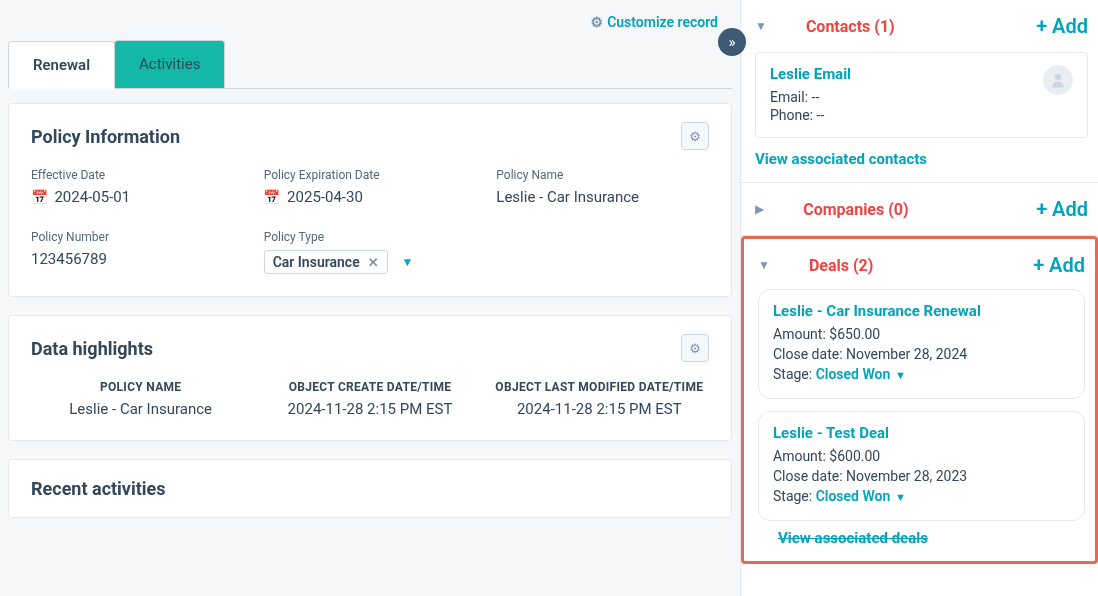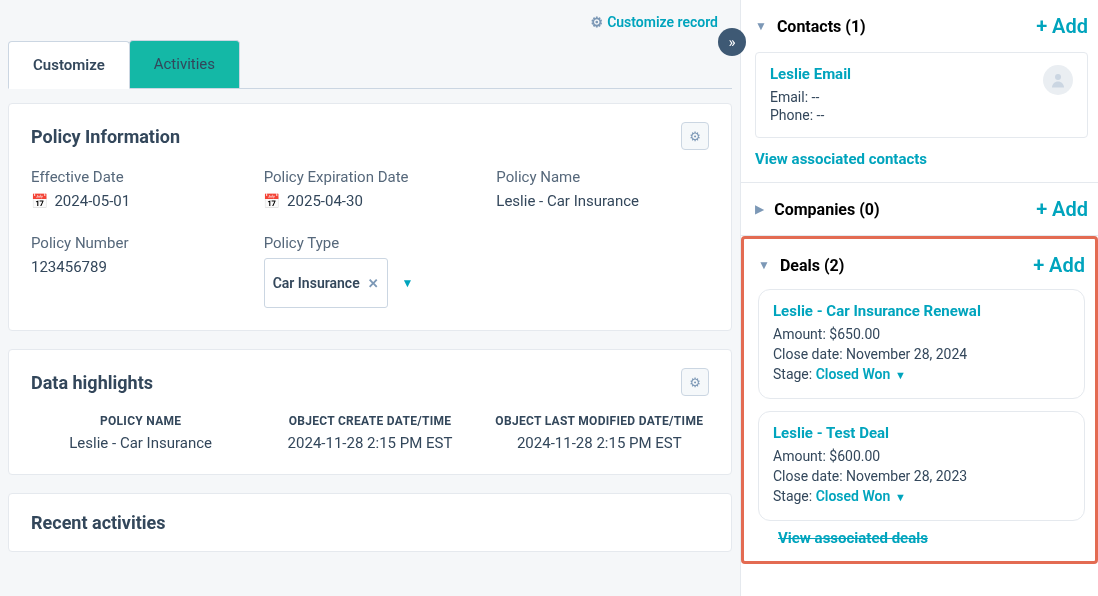--- a/index.html
+++ b/index.html
@@ -87,41 +87,41 @@
     font-size: 13px;
     cursor: pointer;
   }
   .policy-grid {
     display: grid;
     grid-template-columns: 1fr 1fr 1fr;
     row-gap: 24px;
     column-gap: 20px;
   }
   .field-label {
-    font-size: 15px;
+    font-size: 12px;
     color: #56687b;
     margin-bottom: 6px;
   }
   .field-value {
     font-size: 15px;
     color: #33475b;
     display: flex;
     align-items: center;
     gap: 6px;
   }
   .cal-icon {
     color: #7c98b6;
     font-size: 14px;
   }
   .chip {
     display: inline-flex;
     align-items: flex-end;
     border: 1px solid #cbd6e2;
     border-radius: 3px;
-    padding: 16px 8px;
+    padding: 3px 8px;
     font-weight: 600;
     font-size: 14px;
     background: #fff;
   }
   .chip .x {
     margin-left: 8px;
     color: #7c98b6;
     cursor: pointer;
     font-size: 13px;
   }
@@ -170,21 +170,22 @@
   }
   .side-head {
     display: flex;
     align-items: center;
     justify-content: space-between;
   }
   .side-head-left { display: flex; align-items: center; gap: 10px; }
   .side-title {
     font-size: 16px;
     font-weight: 700;
-    color: #000000;
+    color: #ef4444;
+    margin-left: 29px;
   }
   .caret {
     color: #7c98b6;
     font-size: 12px;
     cursor: pointer;
   }
   .add-link {
     color: #00a4bd;
     font-weight: 600;
     font-size: 20px;
@@ -290,21 +291,21 @@
 <body>
 
 <div class="main-area">
   <div class="customize">
     <span class="customize-link">
       <span class="gear">⚙</span><span>Customize record</span>
     </span>
   </div>
 
   <div class="tabs">
-    <div class="tab active">Customize</div>
+    <div class="tab active">Renewal</div>
     <div class="tab">Activities</div>
   </div>
 
   <div class="card">
     <div class="card-header">
       <div class="card-title">Policy Information</div>
       <div class="gear-btn">⚙</div>
     </div>
     <div class="policy-grid">
       <div>

